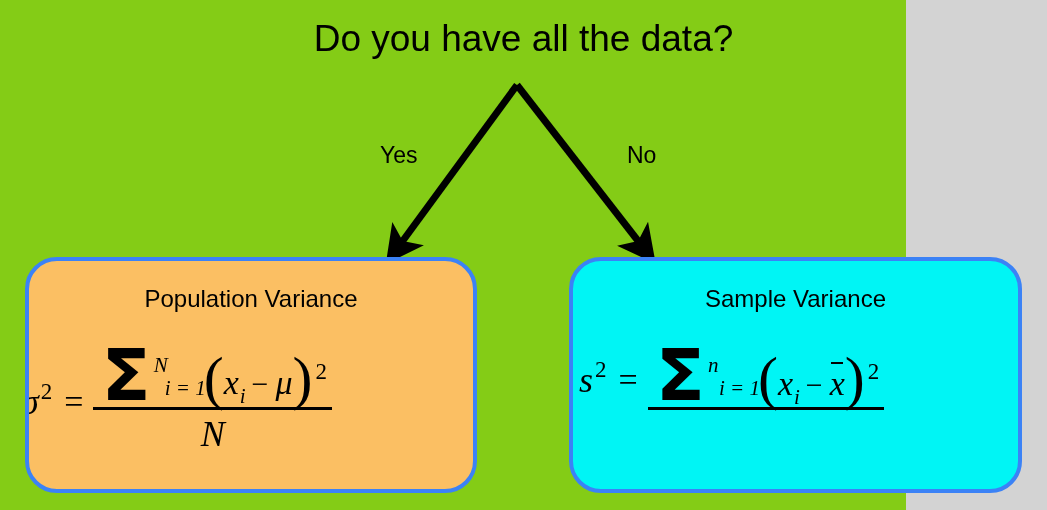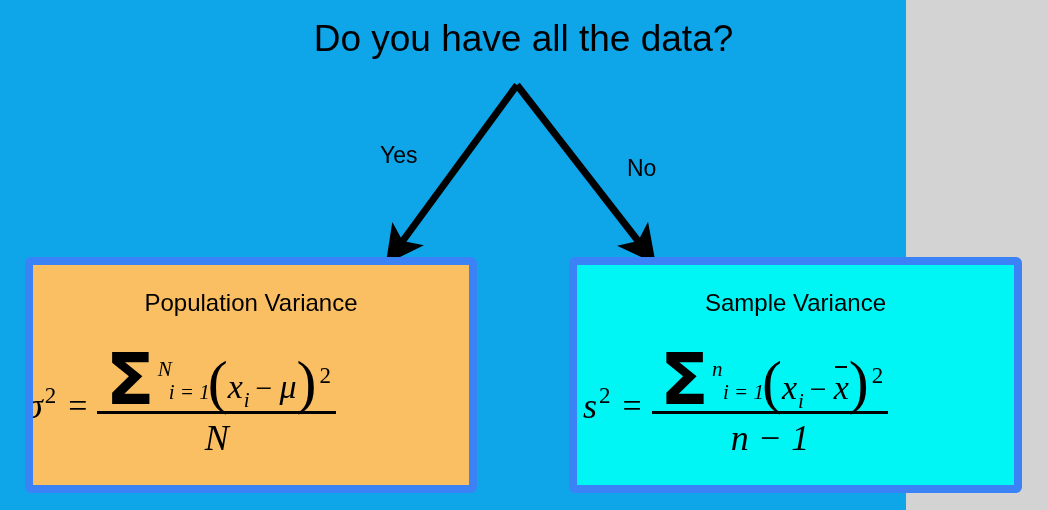--- a/index.html
+++ b/index.html
@@ -10,21 +10,21 @@
     width: 1047px;
     height: 510px;
     background: #d3d3d3;
     font-family: "Liberation Sans", sans-serif;
     overflow: hidden;
   }
   #canvas {
     position: relative;
     width: 906px;
     height: 510px;
-    background: #0ea5e9;
+    background: #84cc16;
   }
 
   
   #title {
     position: absolute;
     left: 0;
     top: 18px;
     width: 1047px;
     text-align: center;
     font-size: 37px;
@@ -43,27 +43,27 @@
   }
 
   
   .edge-label {
     position: absolute;
     font-size: 23px;
     color: #000000;
     white-space: nowrap;
   }
   #label-yes { left: 380px; top: 142px; }
-  #label-no  { left: 627px; top: 155px; }
+  #label-no  { left: 627px; top: 142px; }
 
   
   .box {
     position: absolute;
-    border: 8px solid #3b82f6;
-    border-radius: 6px;
+    border: 4px solid #3b82f6;
+    border-radius: 32px;
     box-sizing: border-box;
     overflow: hidden;
   }
   #box-population {
     left: 25px;
     top: 257px;
     width: 452px;
     height: 236px;
     background: #fbbf63;
   }
@@ -307,18 +307,17 @@
               <span>x</span>
                 <span class="sub">i</span>
               <span class="minus">−</span>
               <span class="overbar">x</span>
             </span>
             <span class="paren">)</span>
             <span class="sq">2</span>
           </span>
         </span>
         <span class="bar"></span>
-        <span class="den">n − 1</span>
       </span>
     </div>
   </div>
 
 </div>
 
 </body></html>

